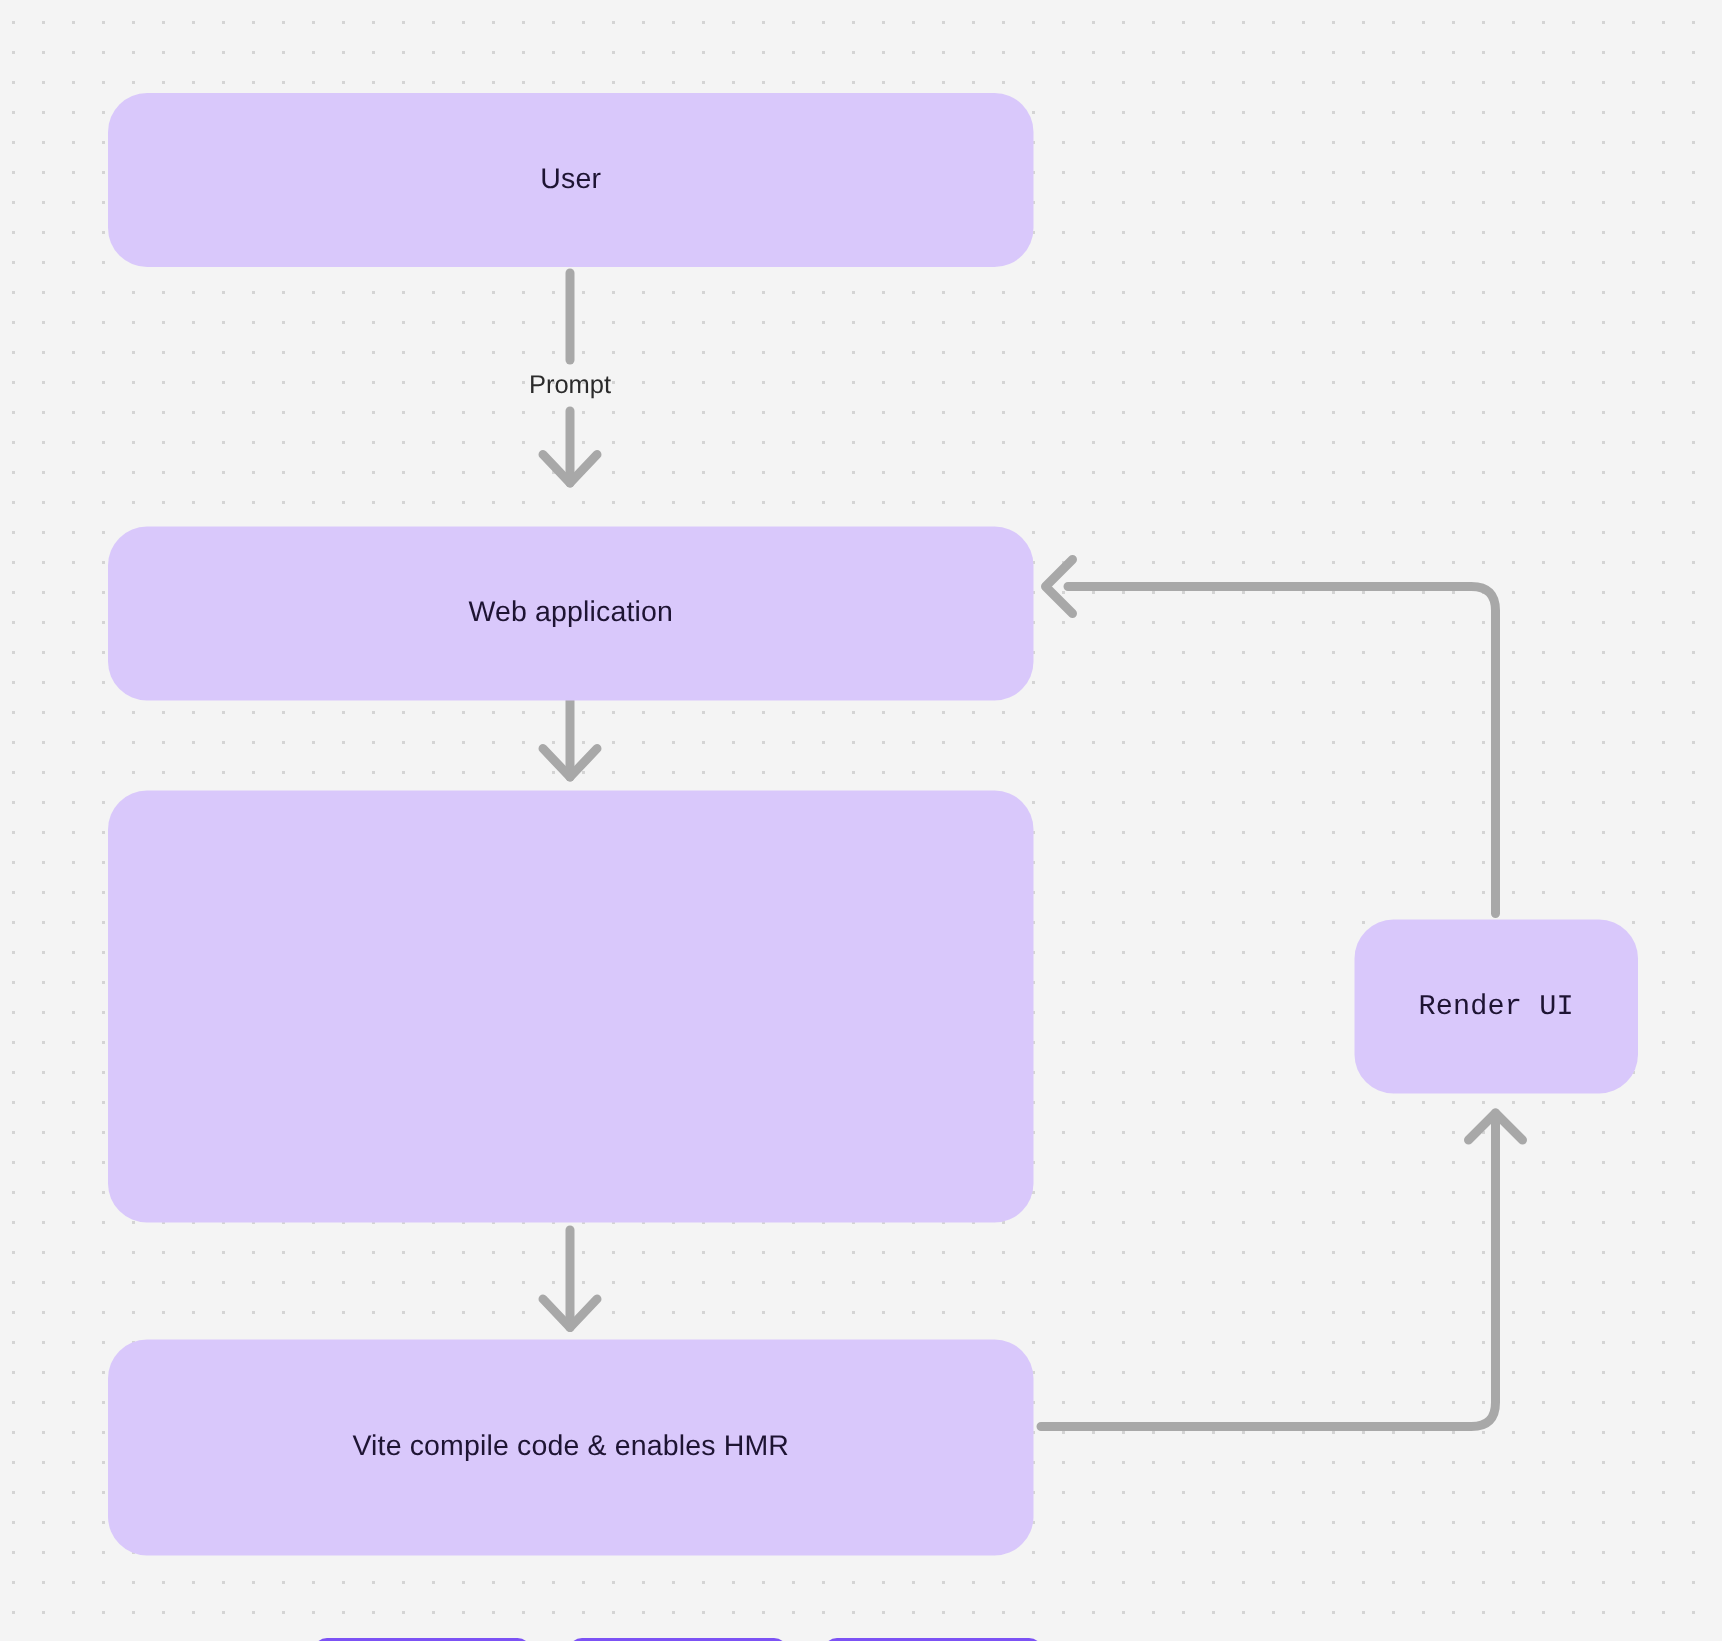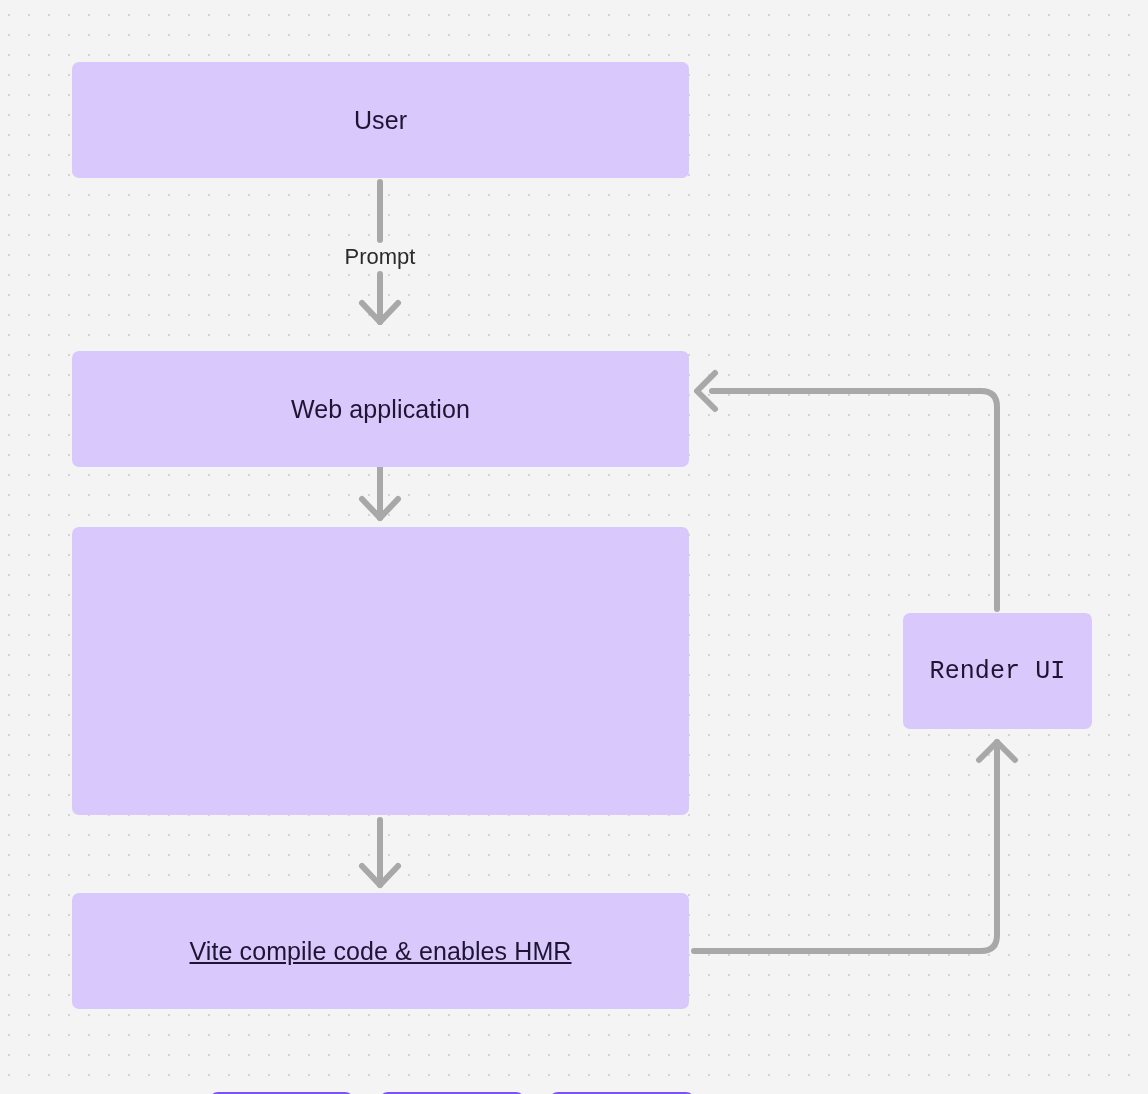--- a/index.html
+++ b/index.html
@@ -29,36 +29,37 @@
     box-sizing: border-box;
     display: flex;
     align-items: center;
     justify-content: center;
     text-align: center;
     border-radius: 7px;
   }
   .node-lilac {
     background-color: #d9c8fb;
     color: #1e1433;
-    font-size: 25px;
+    font-size: 19px;
     letter-spacing: 0.1px;
+    border-radius: 26px;
   }
   .node-violet {
     background-color: #7c52f4;
     color: #ffffff;
     font-size: 18.5px;
     line-height: 29px;
     border-radius: 9px;
   }
 
   
   #node-user          { left: 72px;  top: 62px;  width: 617px; height: 116px; }
   #node-webapp        { left: 72px;  top: 351px; width: 617px; height: 116px; }
   #node-components    { left: 72px;  top: 527px; width: 617px; height: 288px; }
-  #node-vite          { left: 72px;  top: 893px; width: 617px; height: 116px; text-decoration: underline; }
+  #node-vite          { left: 72px;  top: 893px; width: 617px; height: 144px; }
   #node-render        { left: 903px; top: 613px; width: 189px; height: 116px; font-family: Liberation Mono, monospace; }
 
   #node-html          { left: 137px; top: 565px; width: 145px; height: 107px; }
   #node-css           { left: 307px; top: 565px; width: 146px; height: 107px; }
   #node-js            { left: 477px; top: 565px; width: 146px; height: 107px; }
 
   
   .edge-svg {
     position: absolute;
     left: 0;
@@ -79,21 +80,21 @@
     fill: none;
     stroke: #a8a8a8;
     stroke-width: 6;
     stroke-linecap: round;
     stroke-linejoin: round;
   }
 
   
   .edge-label {
     position: absolute;
-    font-size: 22px;
+    font-size: 17px;
     color: #2b2b2b;
     white-space: nowrap;
     transform: translate(-50%, -50%);
   }
   #edge-label-prompt { left: 380px; top: 257px; }
 </style>
 </head>
 <body>
 
 <div id="canvas">

